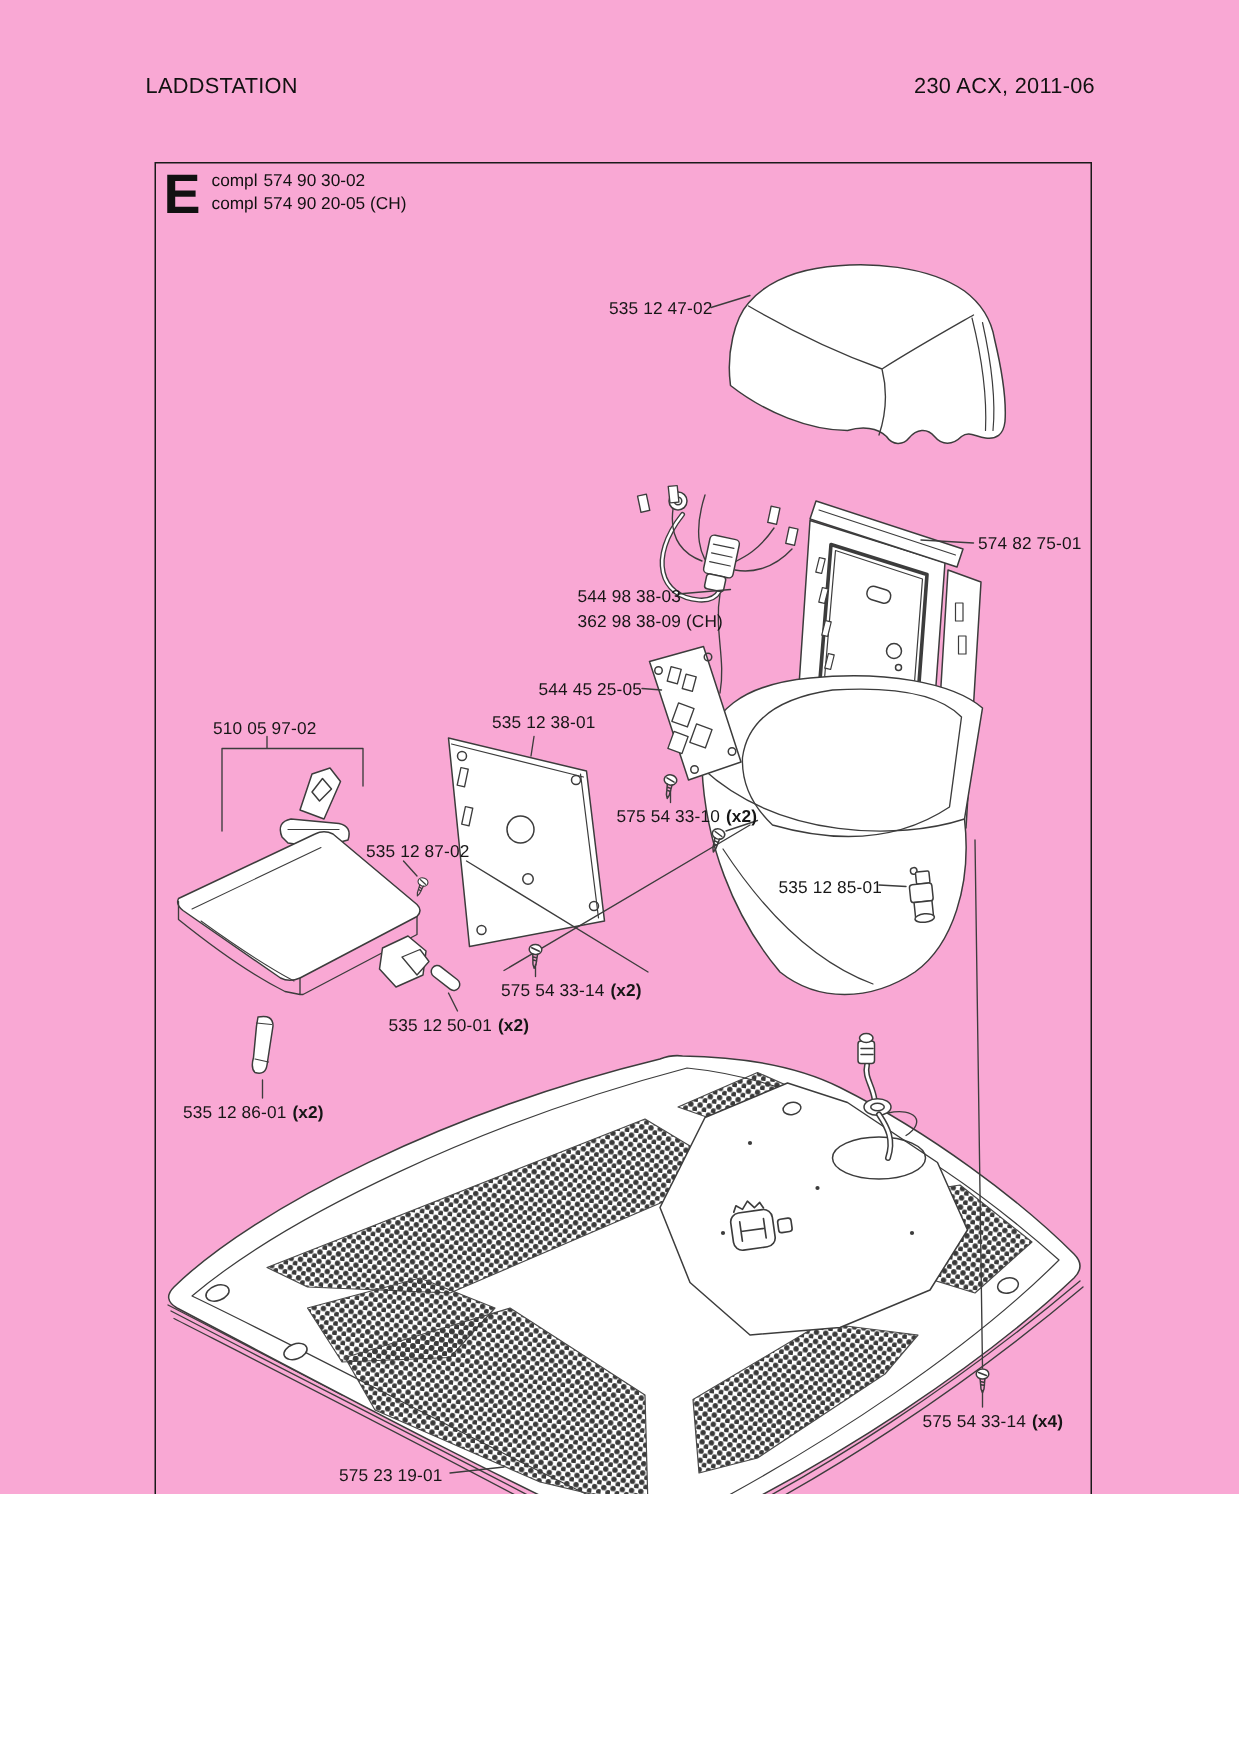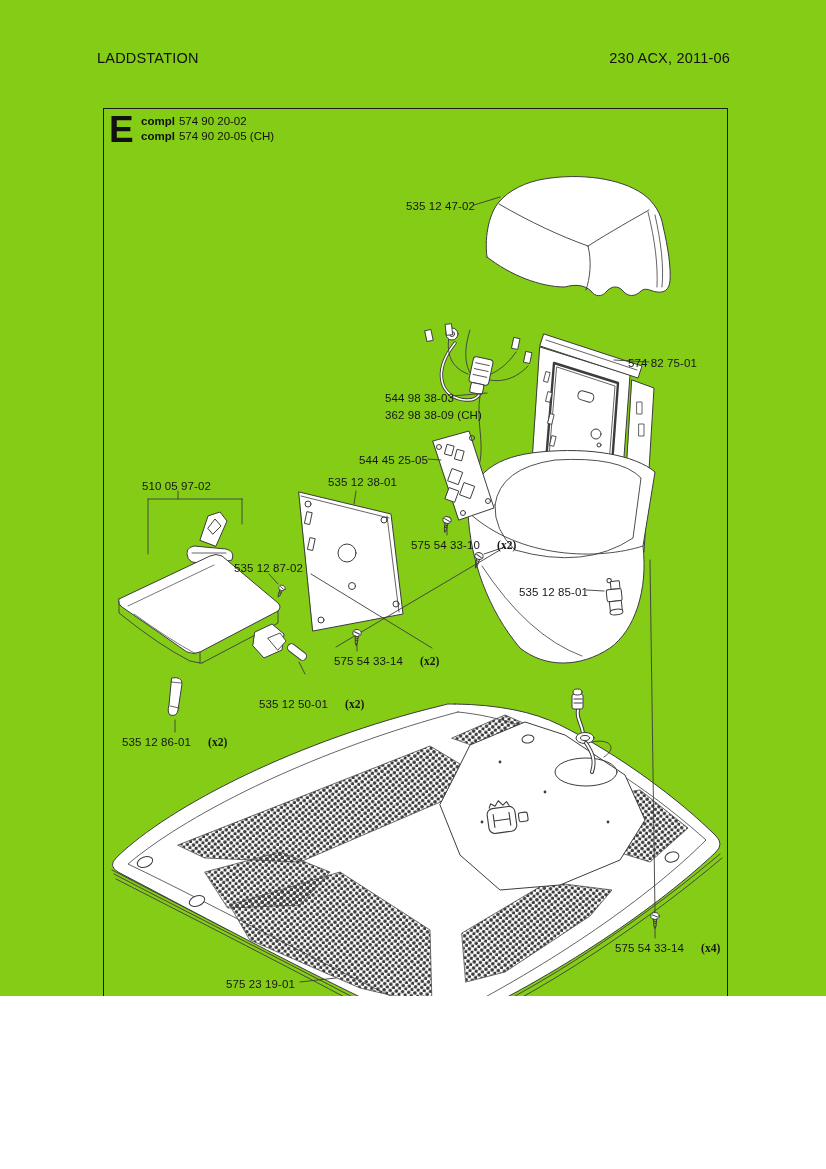--- a/index.html
+++ b/index.html
@@ -1,25 +1,25 @@
 <!DOCTYPE html>
 <html><head>
 <meta charset="utf-8">
 <style>
   html,body{margin:0;padding:0;background:#ffffff;}
-  #page{position:relative;width:826px;height:996px;background:#84cc16;overflow:hidden;
+  #page{position:relative;width:826px;height:996px;background:#f9a8d4;overflow:hidden;
         font-family:"Liberation Sans",sans-serif;}
   .hdr{position:absolute;font:14.5px/18px "Liberation Sans",sans-serif;color:#111;letter-spacing:.2px;}
   #frame{position:absolute;left:103px;top:108px;width:623px;height:960px;border:1.6px solid #1a1a1a;}
   #sectionE{position:absolute;left:109px;top:111px;font:600 37px/37px "Liberation Sans",sans-serif;color:#111;}
   .asm{position:absolute;font:11.5px/15px "Liberation Sans",sans-serif;color:#111;white-space:nowrap;}
-  .asm b{font-weight:bold;margin-right:4px;}
+  .asm b{font-weight:normal;margin-right:4px;}
   .plabel{position:absolute;font:11.5px/14px "Liberation Sans",sans-serif;color:#161616;white-space:nowrap;letter-spacing:.1px;}
   .plabel .qty{font-weight:bold;}
-  .plabel .qty:not(:empty){margin-left:17px;font-family:Liberation Serif, serif;}
+  .plabel .qty:not(:empty){margin-left:4px;}
   svg{position:absolute;left:0;top:0;}
 </style>
 </head>
 <body>
 
 <div id="page">
 
   <div class="hdr" style="left:97px;top:49px">LADDSTATION</div>
   <div class="hdr" style="right:96px;top:49px">230 ACX, 2011-06</div>
 
@@ -251,35 +251,35 @@
       <path d="M357,651 L357,643"></path>
       <path d="M305,674 L299,662"></path>
       <path d="M175,732 L175,720"></path>
       <path d="M655,938 L655,927"></path>
       <path d="M300,982 L336,978"></path>
     </g>
   </svg>
 
   <div id="sectionE">E</div>
   <div class="asm" style="left:141px;top:114px">
-    <b>compl</b><span>574 90 20-02</span>
+    <b>compl</b><span>574 90 30-02</span>
   </div>
   <div class="asm" style="left:141px;top:129px">
     <b>compl</b><span>574 90 20-05 (CH)</span>
   </div>
 
   <div class="plabel" style="left:406px;top:199px"><span>535 12 47-02</span><span class="qty"></span></div>
-  <div class="plabel" style="left:628px;top:356px"><span>574 82 75-01</span><span class="qty"></span></div>
+  <div class="plabel" style="left:652px;top:356px"><span>574 82 75-01</span><span class="qty"></span></div>
   <div class="plabel" style="left:385px;top:391px"><span>544 98 38-03</span><span class="qty"></span></div>
   <div class="plabel" style="left:385px;top:408px"><span>362 98 38-09 (CH)</span><span class="qty"></span></div>
   <div class="plabel" style="left:359px;top:453px"><span>544 45 25-05</span><span class="qty"></span></div>
   <div class="plabel" style="left:328px;top:475px"><span>535 12 38-01</span><span class="qty"></span></div>
   <div class="plabel" style="left:142px;top:479px"><span>510 05 97-02</span><span class="qty"></span></div>
   <div class="plabel" style="left:411px;top:538px"><span>575 54 33-10</span><span class="qty">(x2)</span></div>
-  <div class="plabel" style="left:234px;top:561px"><span>535 12 87-02</span><span class="qty"></span></div>
+  <div class="plabel" style="left:244px;top:561px"><span>535 12 87-02</span><span class="qty"></span></div>
   <div class="plabel" style="left:519px;top:585px"><span>535 12 85-01</span><span class="qty"></span></div>
   <div class="plabel" style="left:334px;top:654px"><span>575 54 33-14</span><span class="qty">(x2)</span></div>
-  <div class="plabel" style="left:259px;top:697px"><span>535 12 50-01</span><span class="qty">(x2)</span></div>
+  <div class="plabel" style="left:259px;top:677px"><span>535 12 50-01</span><span class="qty">(x2)</span></div>
   <div class="plabel" style="left:122px;top:735px"><span>535 12 86-01</span><span class="qty">(x2)</span></div>
   <div class="plabel" style="left:615px;top:941px"><span>575 54 33-14</span><span class="qty">(x4)</span></div>
   <div class="plabel" style="left:226px;top:977px"><span>575 23 19-01</span><span class="qty"></span></div>
 
 </div>
 
 </body></html>

